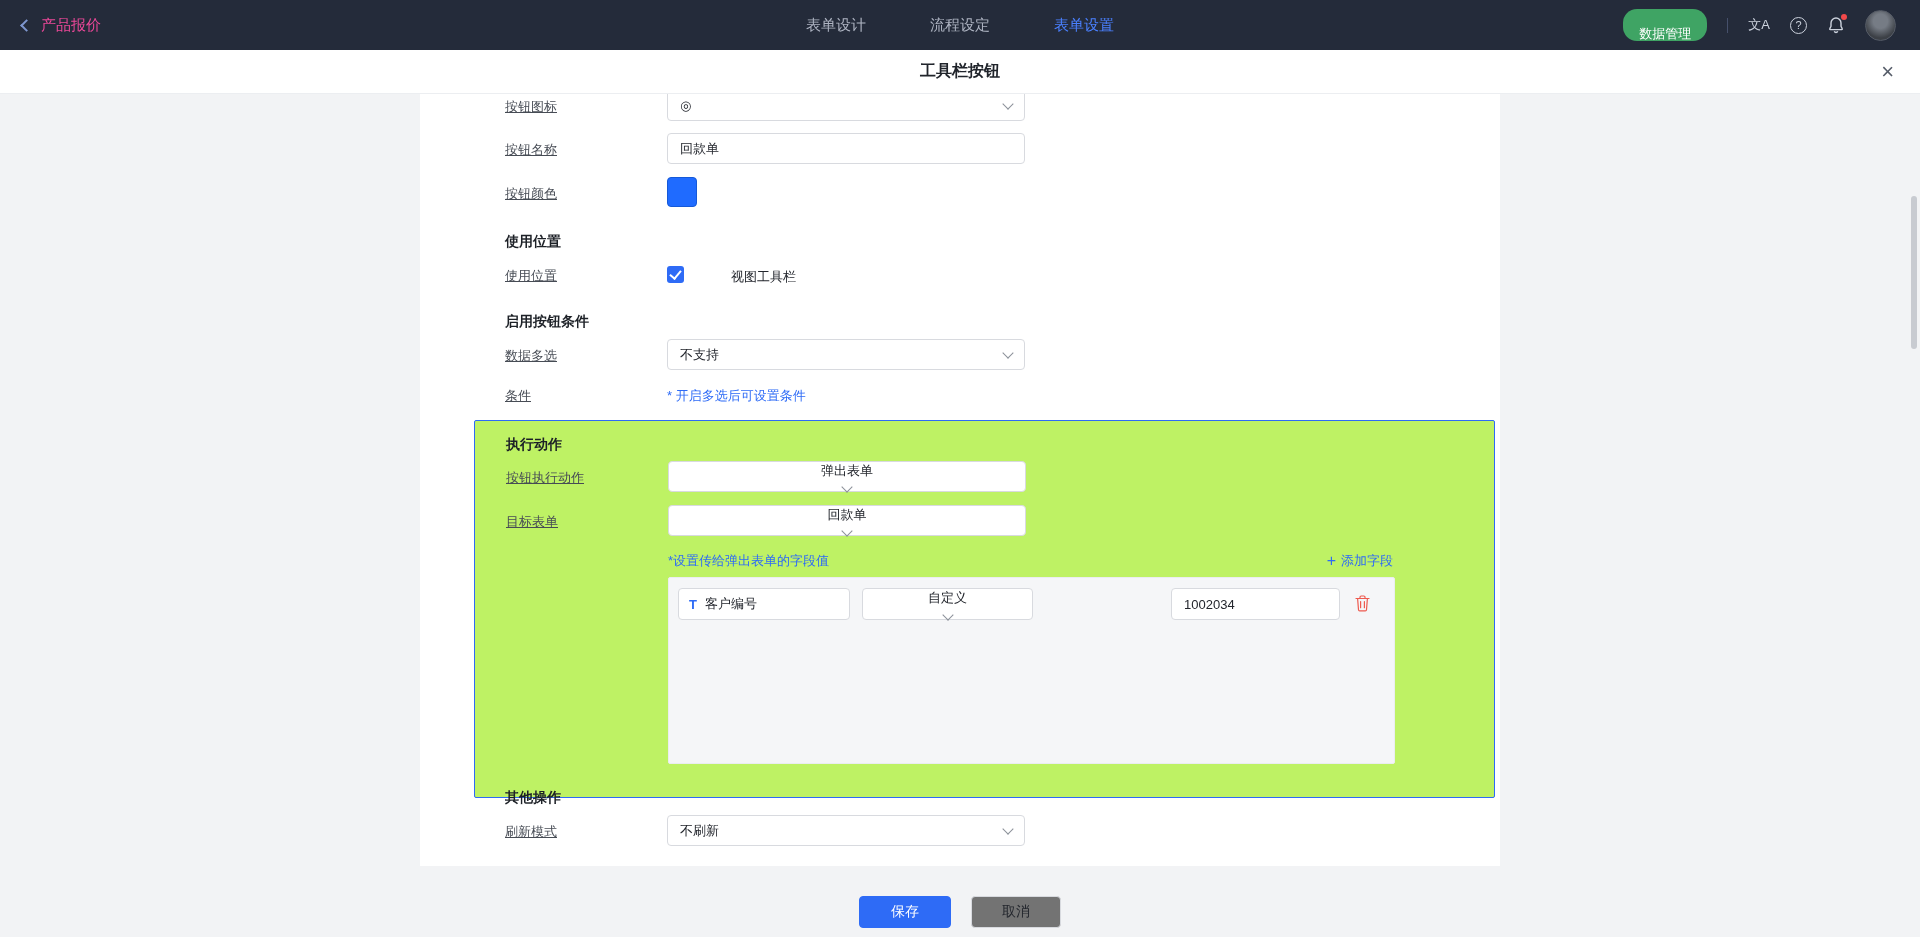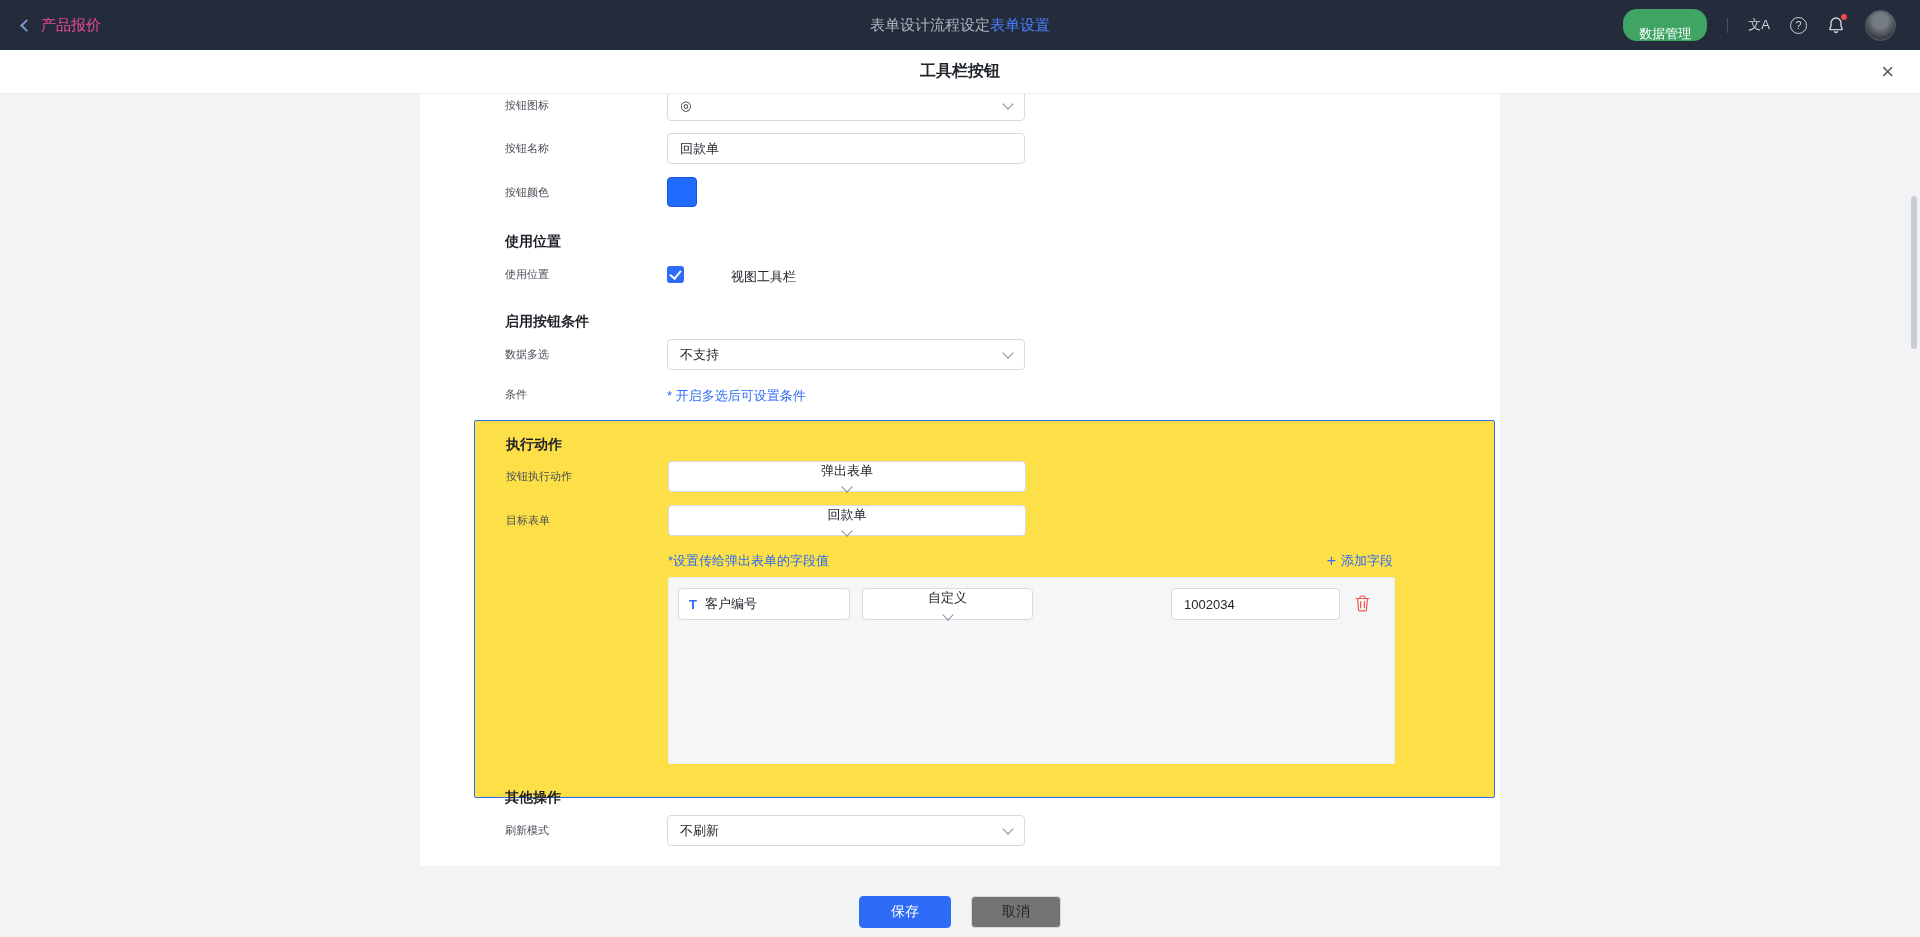--- a/index.html
+++ b/index.html
@@ -3,58 +3,58 @@
 <meta charset="utf-8">
 <style>
   * { margin:0; padding:0; box-sizing:border-box; font-family:"Liberation Sans","DejaVu Sans",sans-serif; }
   html,body { width:1920px; height:937px; overflow:hidden; background:#f2f3f5; cursor:default; }
 
   
   .topbar { position:relative; height:50px; background:#242b3a; color:#e8eaf0; }
   .tb-left { position:absolute; left:22px; top:0; height:50px; display:flex; align-items:center; gap:10px; cursor:pointer; }
   .back-chev { width:9px; height:9px; border-left:2px solid #7e97cf; border-bottom:2px solid #7e97cf; transform:rotate(45deg); }
   .tb-title { font-size:15px; color:#ec4899;font-family:Liberation Mono, monospace; }
-  .tb-tabs { position:absolute; left:50%; top:0; transform:translateX(-50%); height:50px; display:flex; align-items:center; font-size:15px; color:#aeb4c2; }
+  .tb-tabs { position:absolute; left:50%; top:0; transform:translateX(-50%); height:50px; display:flex; align-items:center; gap:64px; font-size:15px; color:#aeb4c2; }
   .tb-tab { cursor:pointer; white-space:nowrap; }
   .tb-tab.active { color:#4a80ff; }
   .tb-right { position:absolute; right:24px; top:0; height:50px; display:flex; align-items:center; gap:20px; }
   .pill-btn { height:27px; padding:16px 16px; border:none; border-radius:14px; background:#3fa464; color:#fff; font-size:13px; cursor:pointer; white-space:nowrap; }
   .tb-divider { width:1px; height:15px; background:#46506b; }
   .tb-icon { color:#ccd2dd; font-size:13px; display:flex; align-items:center; justify-content:center; cursor:pointer; position:relative; }
   .help-circle { width:17px; height:17px; border:1.4px solid #ccd2dd; border-radius:50%; font-size:11px; line-height:1; }
   .bell-dot { position:absolute; right:-2px; top:-2px; width:6px; height:6px; border-radius:50%; background:#f2494a; }
   .avatar { width:31px; height:31px; border-radius:50%; background:radial-gradient(circle at 50% 35%, #767c85 0 30%, #3c4046 70%); border:1px solid #555b66; cursor:pointer; }
 
   
   .modal-header { position:relative; height:44px; background:#fff; border-bottom:1px solid #eceef1; display:flex; align-items:center; justify-content:center; }
   .modal-title { font-size:16px; font-weight:700; color:#20242b; }
   .close-x { position:absolute; right:26px; font-size:22px; line-height:1; color:#565d69; cursor:pointer; }
 
   
   .content { position:relative; height:843px; background:#f2f3f5; overflow:hidden; }
   .panel { position:relative; margin:0 auto; width:1080px; height:772px; background:#fff; overflow:hidden; }
 
-  .f-label { position:absolute; left:85px; font-size:11px; color:#474c55; white-space:nowrap; }
+  .f-label { position:absolute; left:85px; font-size:13px; color:#474c55; white-space:nowrap;text-decoration:underline; }
   .sect-title { position:absolute; left:85px; font-size:14px; font-weight:700; color:#1d2127; white-space:nowrap; }
 
   .select, .text-input { position:absolute; width:358px; height:31px; background:#fff; border:1px solid #d8dadf; border-radius:4px; font-size:13px; color:#23262d; }
   .select { display:flex; align-items:center; justify-content:space-between; padding:0 12px; cursor:pointer; }
   .text-input { padding:0 12px; outline:none; }
   .caret { width:8px; height:8px; border-right:1.6px solid #8b9099; border-bottom:1.6px solid #8b9099; transform:rotate(45deg); margin-top:-4px; flex:none; }
   .sel-text { white-space:nowrap; overflow:hidden; }
 
   .color-swatch { position:absolute; left:247px; width:30px; height:30px; border-radius:4px; border:1px solid #1559d8; cursor:pointer; }
 
   .checkbox { position:absolute; left:247px; width:17px; height:17px; background:#2e6bf6; border-radius:3px; cursor:pointer; }
   .checkbox::after { content:""; position:absolute; left:5px; top:2px; width:5px; height:9px; border-right:2px solid #fff; border-bottom:2px solid #fff; transform:rotate(40deg); }
   .cb-label { position:absolute; left:271px; font-size:13px; color:#23262d; white-space:nowrap;margin-left:40px; }
 
   .hint-blue { position:absolute; left:247px; font-size:13px; color:#2e6bf6; white-space:nowrap; }
 
-  .action-box { position:absolute; left:54px; top:326px; width:1021px; height:378px; border:1px solid #2e6bf6; border-radius:2px; background:#fde047;padding-left:7px; }
+  .action-box { position:absolute; left:54px; top:326px; width:1021px; height:378px; border:1px solid #2e6bf6; border-radius:2px; background:#bef264;padding-left:7px; }
   .action-box .sect-title { left:31px; }
   .action-box .f-label { left:31px; }
   .action-box .select { left:193px;flex-direction:column; }
   .action-box .hint-blue { left:193px; }
   .add-field { position:absolute; right:101px; top:131px; display:flex; align-items:center; gap:5px; color:#2e6bf6; font-size:13px; cursor:pointer; }
   .add-field .plus { font-size:16px; line-height:1; }
 
   .map-panel { position:absolute; left:193px; top:156px; width:727px; height:187px; background:#f5f6f8; border:1px solid #ebedf0; border-radius:2px; }
   .field-pill { position:absolute; left:9px; top:10px; width:172px; height:32px; background:#fff; border:1px solid #d8dadf; border-radius:4px; display:flex; align-items:center; gap:8px; padding:0 10px; font-size:13px; color:#23262d; cursor:pointer; }
   .t-icon { color:#2e6bf6; font-weight:700; font-size:13px; }

